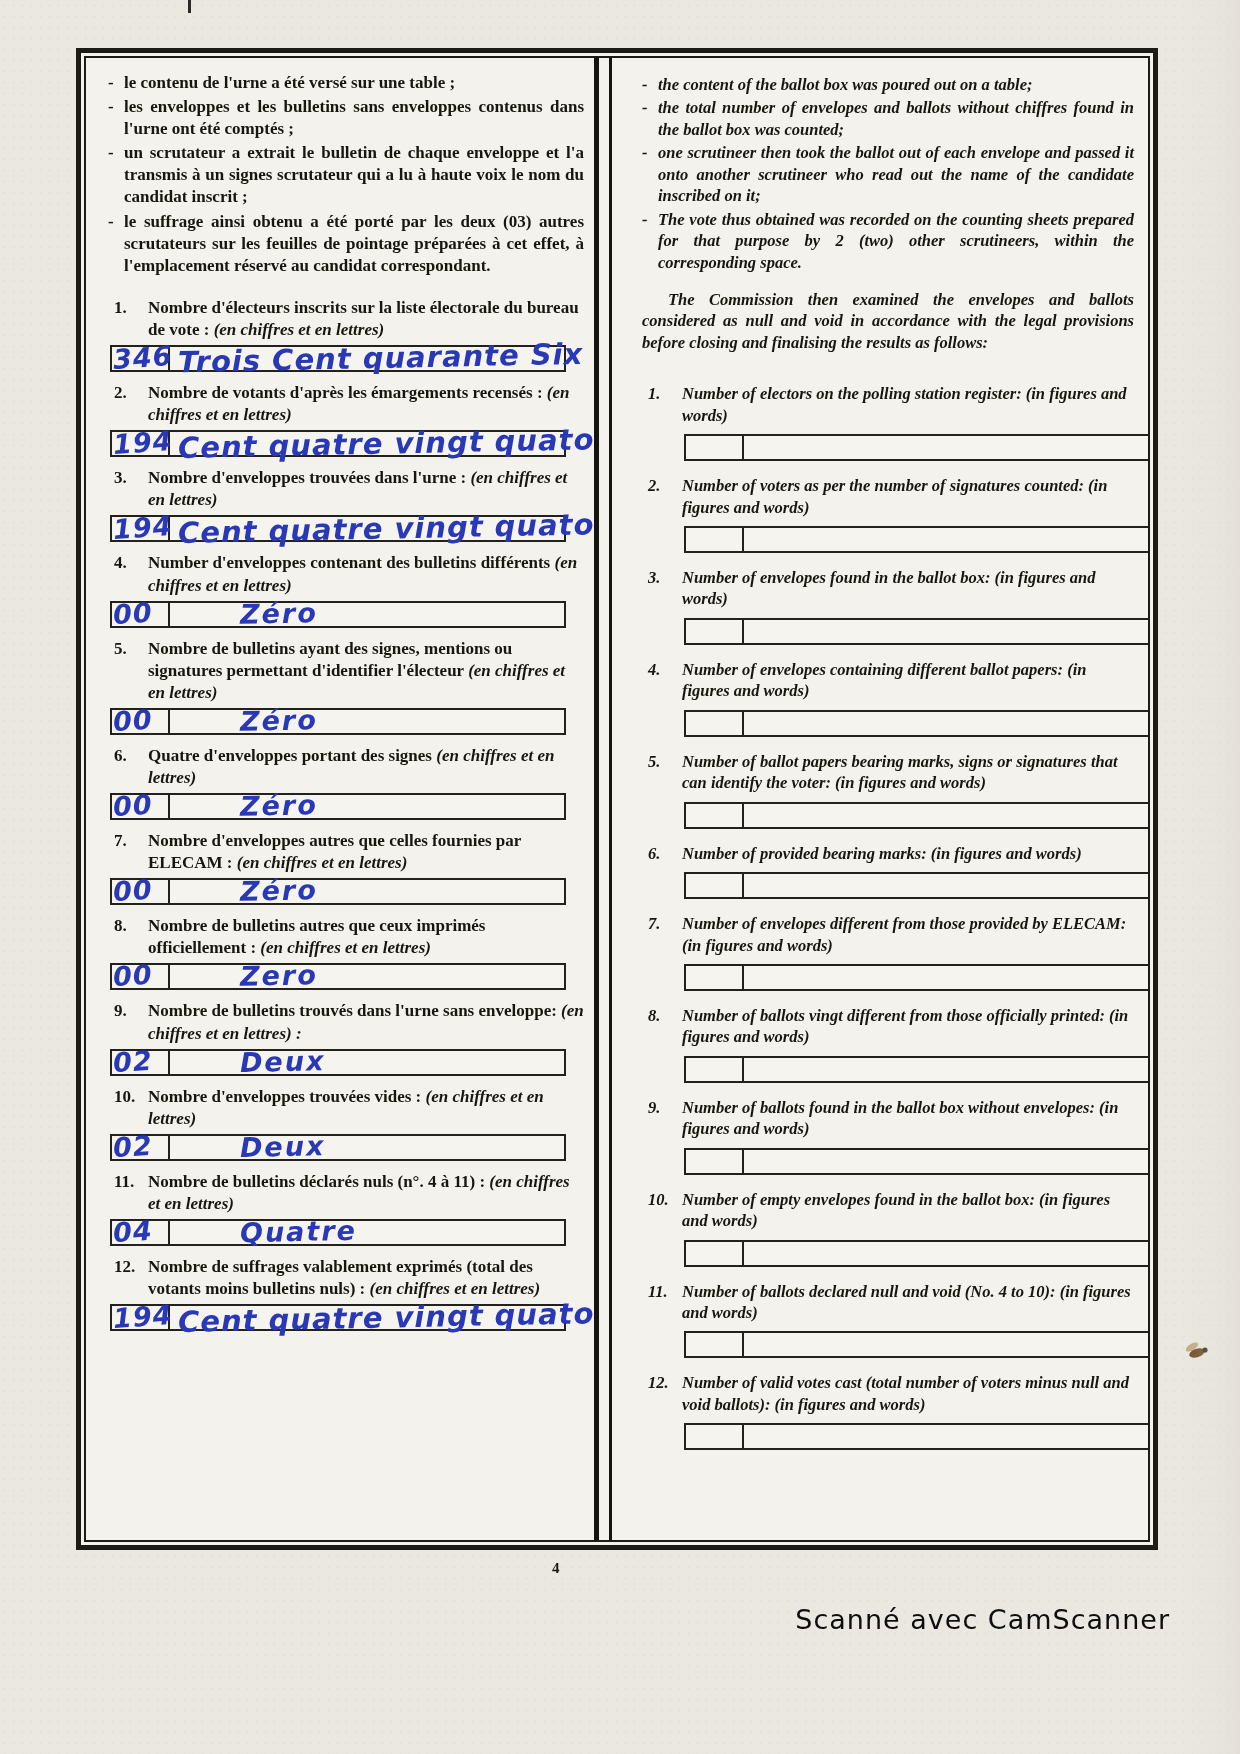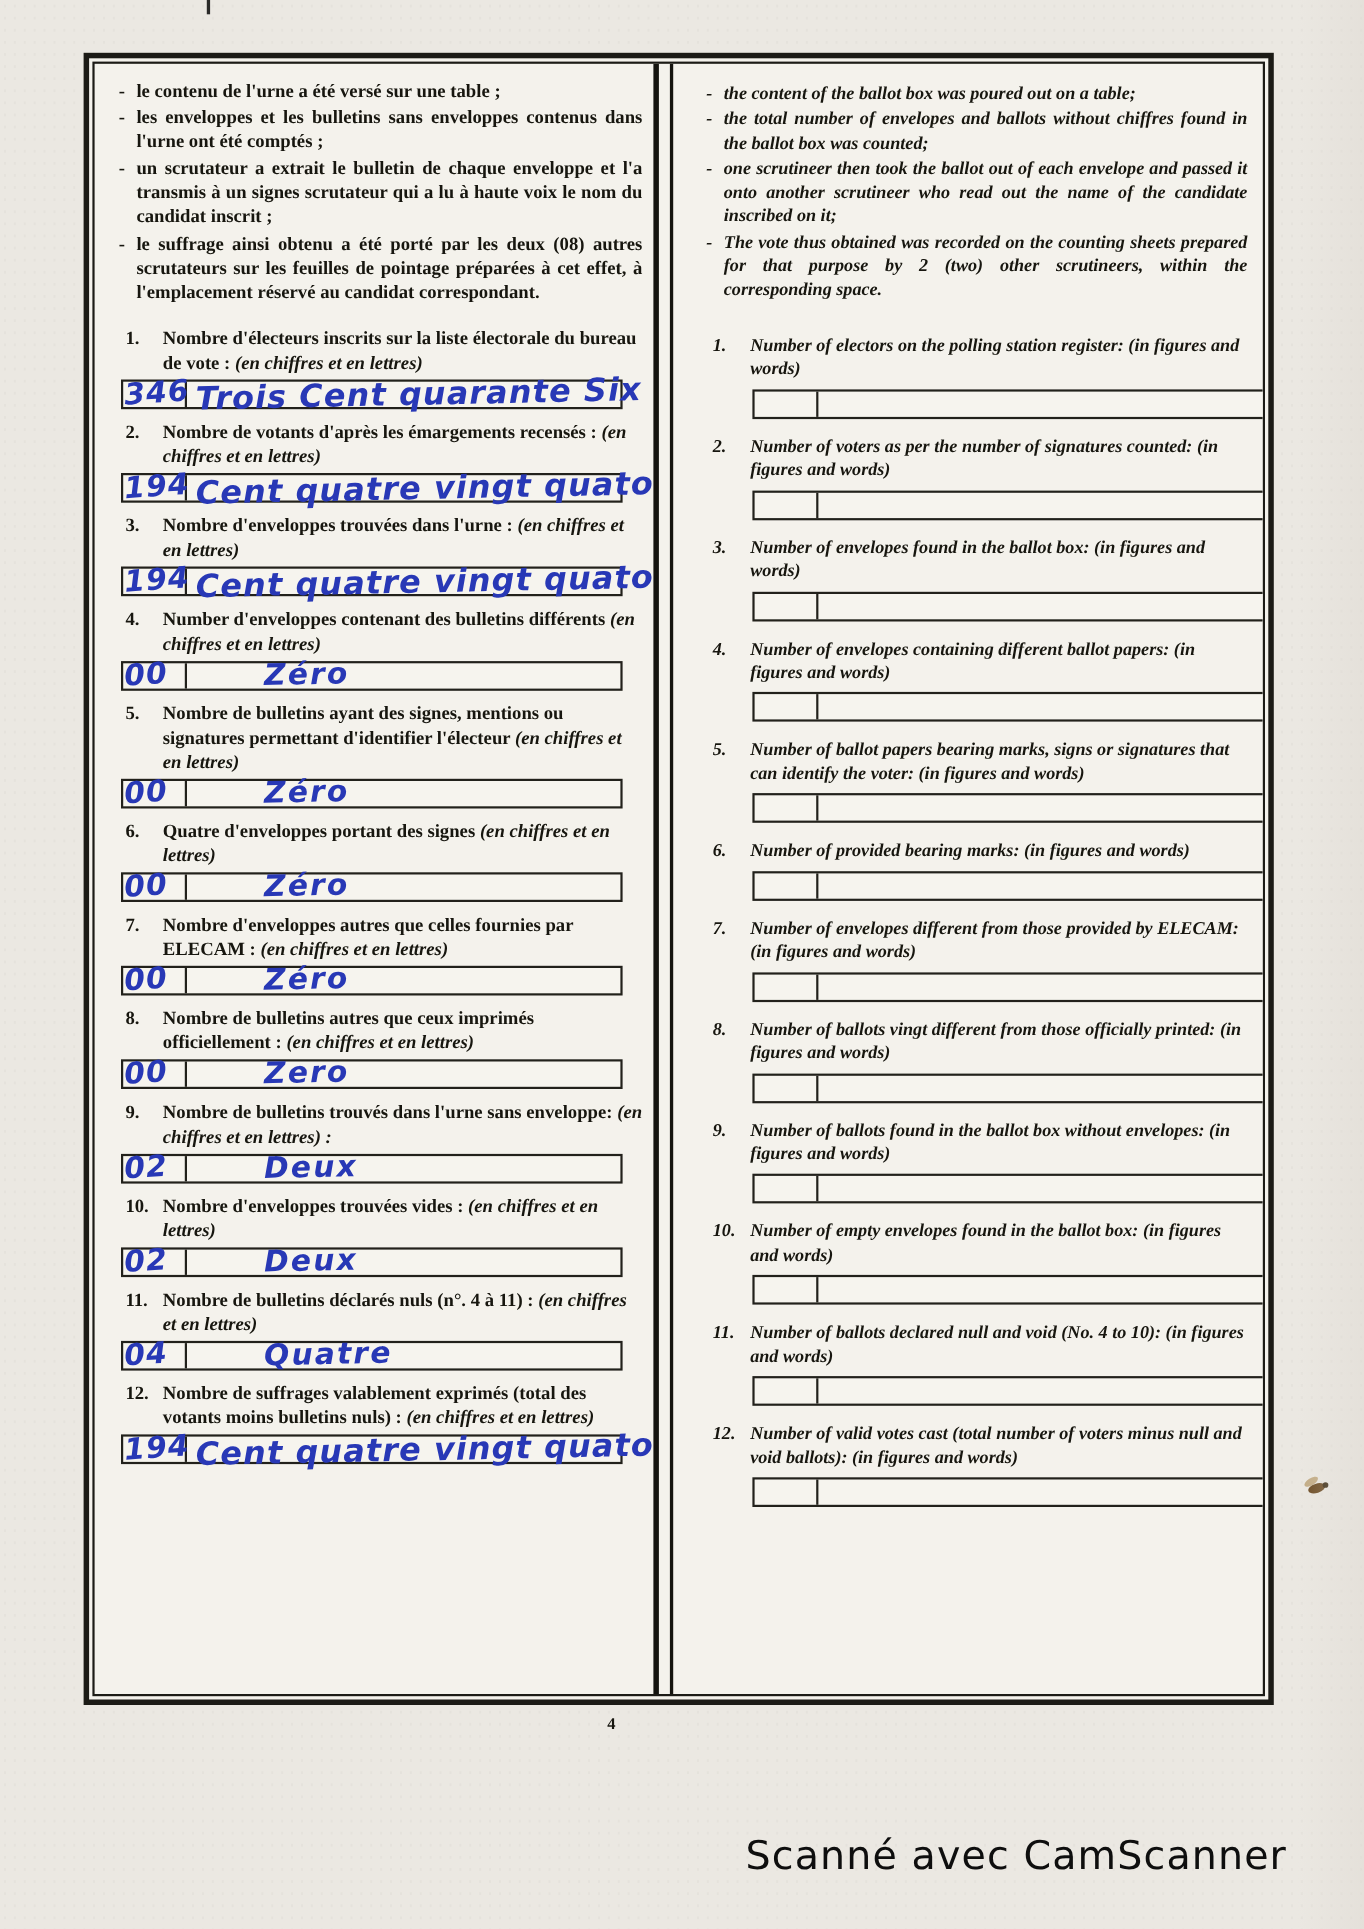--- a/index.html
+++ b/index.html
@@ -72,22 +72,22 @@
     font-size:27px; line-height:26px; top:-2px; left:70px;
     white-space:nowrap; letter-spacing:2px; transform:rotate(-1.2deg);
   }
   .hand-words.long { font-size:29px; left:8px; letter-spacing:1px; }
 
   .page-num {
     position:absolute; left:552px; top:1560px;
     font-size:15px; font-weight:bold; font-family:"Liberation Serif", serif;
   }
   .watermark {
-    position:absolute; right:70px; top:1667px;
-    font-family:"DejaVu Sans", sans-serif; font-size:36px; color:#0e0e0e;
+    position:absolute; right:70px; top:1604px;
+    font-family:"DejaVu Sans", sans-serif; font-size:27px; color:#0e0e0e;
     letter-spacing:1px;
   }
   .fly { position:absolute; left:1180px; top:1338px; }
 </style>
 </head>
 <body>
 
 <div class="page">
 
   <div class="tick"></div>
@@ -108,21 +108,21 @@
               <span class="btext">les enveloppes et les bulletins sans enveloppes contenus dans l'urne ont été comptés ;</span>
             </div>
 
             <div class="bullet">
               <span class="dash">-</span>
               <span class="btext">un scrutateur a extrait le bulletin de chaque enveloppe et l'a transmis à un signes scrutateur qui a lu à haute voix le nom du candidat inscrit ;</span>
             </div>
 
             <div class="bullet">
               <span class="dash">-</span>
-              <span class="btext">le suffrage ainsi obtenu a été porté par les deux (08) autres scrutateurs sur les feuilles de pointage préparées à cet effet, à l'emplacement réservé au candidat correspondant.</span>
+              <span class="btext">le suffrage ainsi obtenu a été porté par les deux (03) autres scrutateurs sur les feuilles de pointage préparées à cet effet, à l'emplacement réservé au candidat correspondant.</span>
             </div>
           </div>
         <div class="items">
 
             <div class="item">
               <div class="item-row">
                 <span class="item-num">1.</span>
                 <span class="item-label"><span>Nombre d'électeurs inscrits sur la liste électorale du bureau de vote :</span> <span class="note">(en chiffres et en lettres)</span></span>
               </div>
               <div class="entry-box">
@@ -320,20 +320,21 @@
             <div class="bullet">
               <span class="dash">-</span>
               <span class="btext">one scrutineer then took the ballot out of each envelope and passed it onto another scrutineer who read out the name of the candidate inscribed on it;</span>
             </div>
 
             <div class="bullet">
               <span class="dash">-</span>
               <span class="btext">The vote thus obtained was recorded on the counting sheets prepared for that purpose by 2 (two) other scrutineers, within the corresponding space.</span>
             </div>
           </div>
+        <p class="para">The Commission then examined the envelopes and ballots considered as null and void in accordance with the legal provisions before closing and finalising the results as follows:</p>
         <div class="items">
 
             <div class="item">
               <div class="item-row">
                 <span class="item-num">1.</span>
                 <span class="item-label"><span>Number of electors on the polling station register: (in figures and words)</span></span>
               </div>
               <div class="entry-box">
                 <span class="cell-fig">
                   <span class="hand hand-fig"></span>

